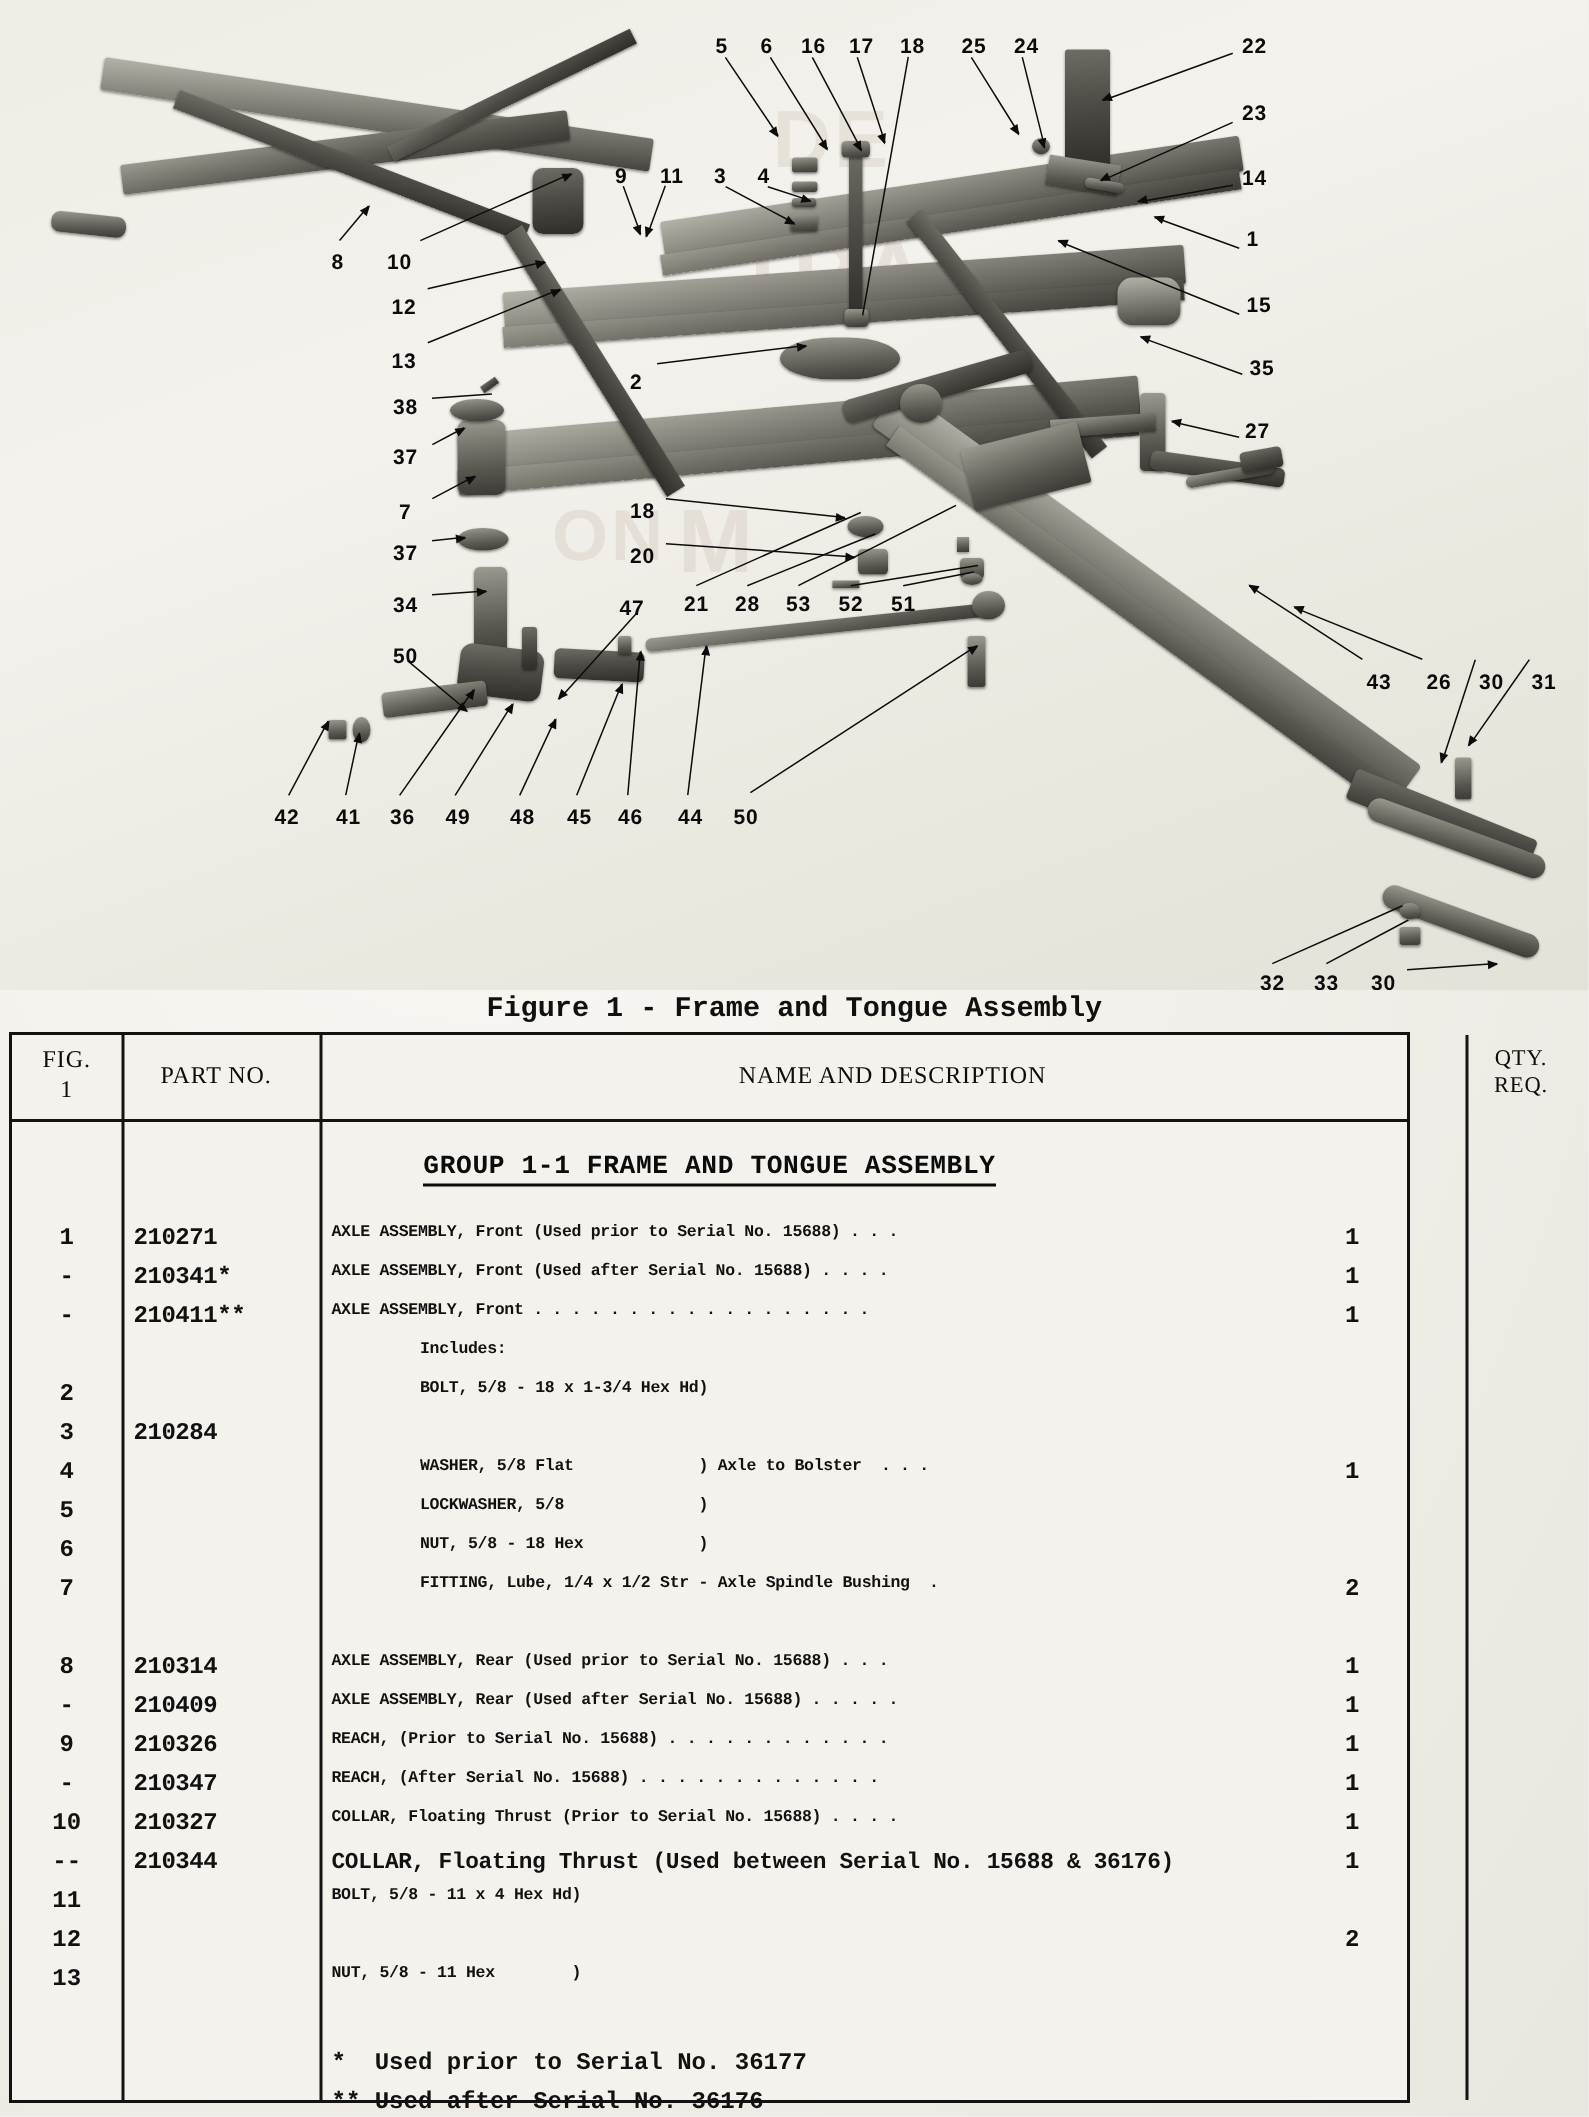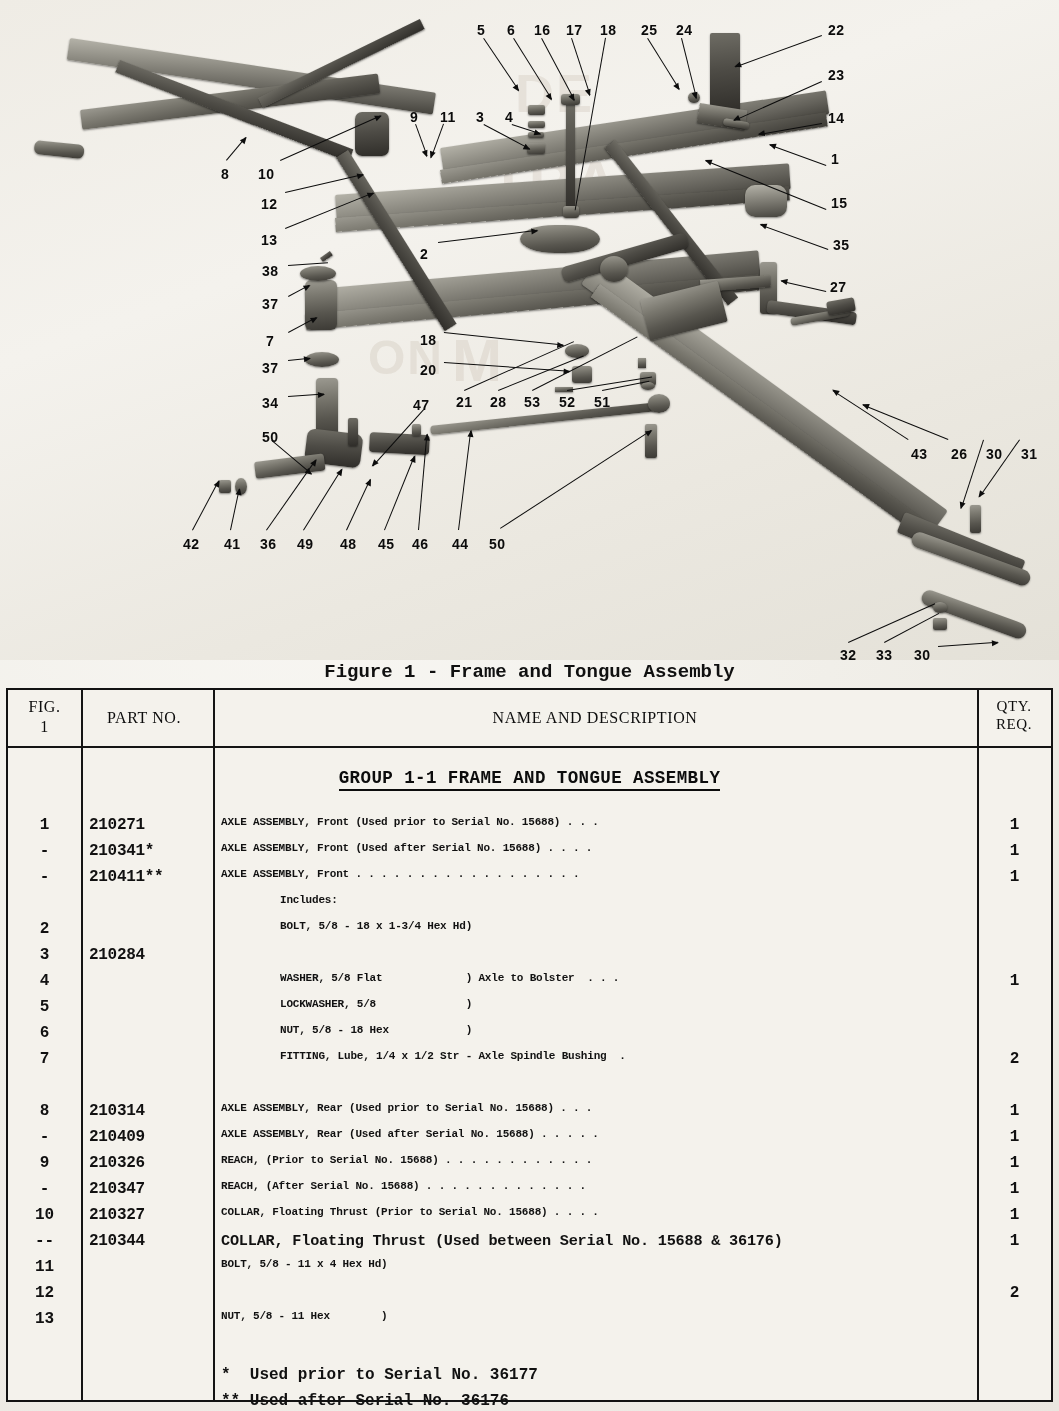--- a/index.html
+++ b/index.html
@@ -74,21 +74,21 @@
   #fig-caption{
     position:absolute;left:0;top:661px;width:1059px;
     text-align:center;
     font-family:"Liberation Mono",monospace;
     font-size:19px;font-weight:700;color:#101010;
     letter-spacing:0px;
   }
 
   
   #parts-table{
-    position:absolute;left:6px;top:688px;width:1047px;height:714px;
+    position:absolute;left:6px;top:688px;width:934px;height:714px;
     border:2.5px solid #121212;
     background:#f4f2ec;
     box-sizing:border-box;
   }
   .col-v{position:absolute;top:0;bottom:0;width:0;border-left:2px solid #141414;}
   .hdr-rule{position:absolute;left:0;right:0;height:0;border-top:2.5px solid #141414;}
 
   .thead{position:absolute;left:0;top:0;right:0;height:56px;}
   .th{
     position:absolute;

